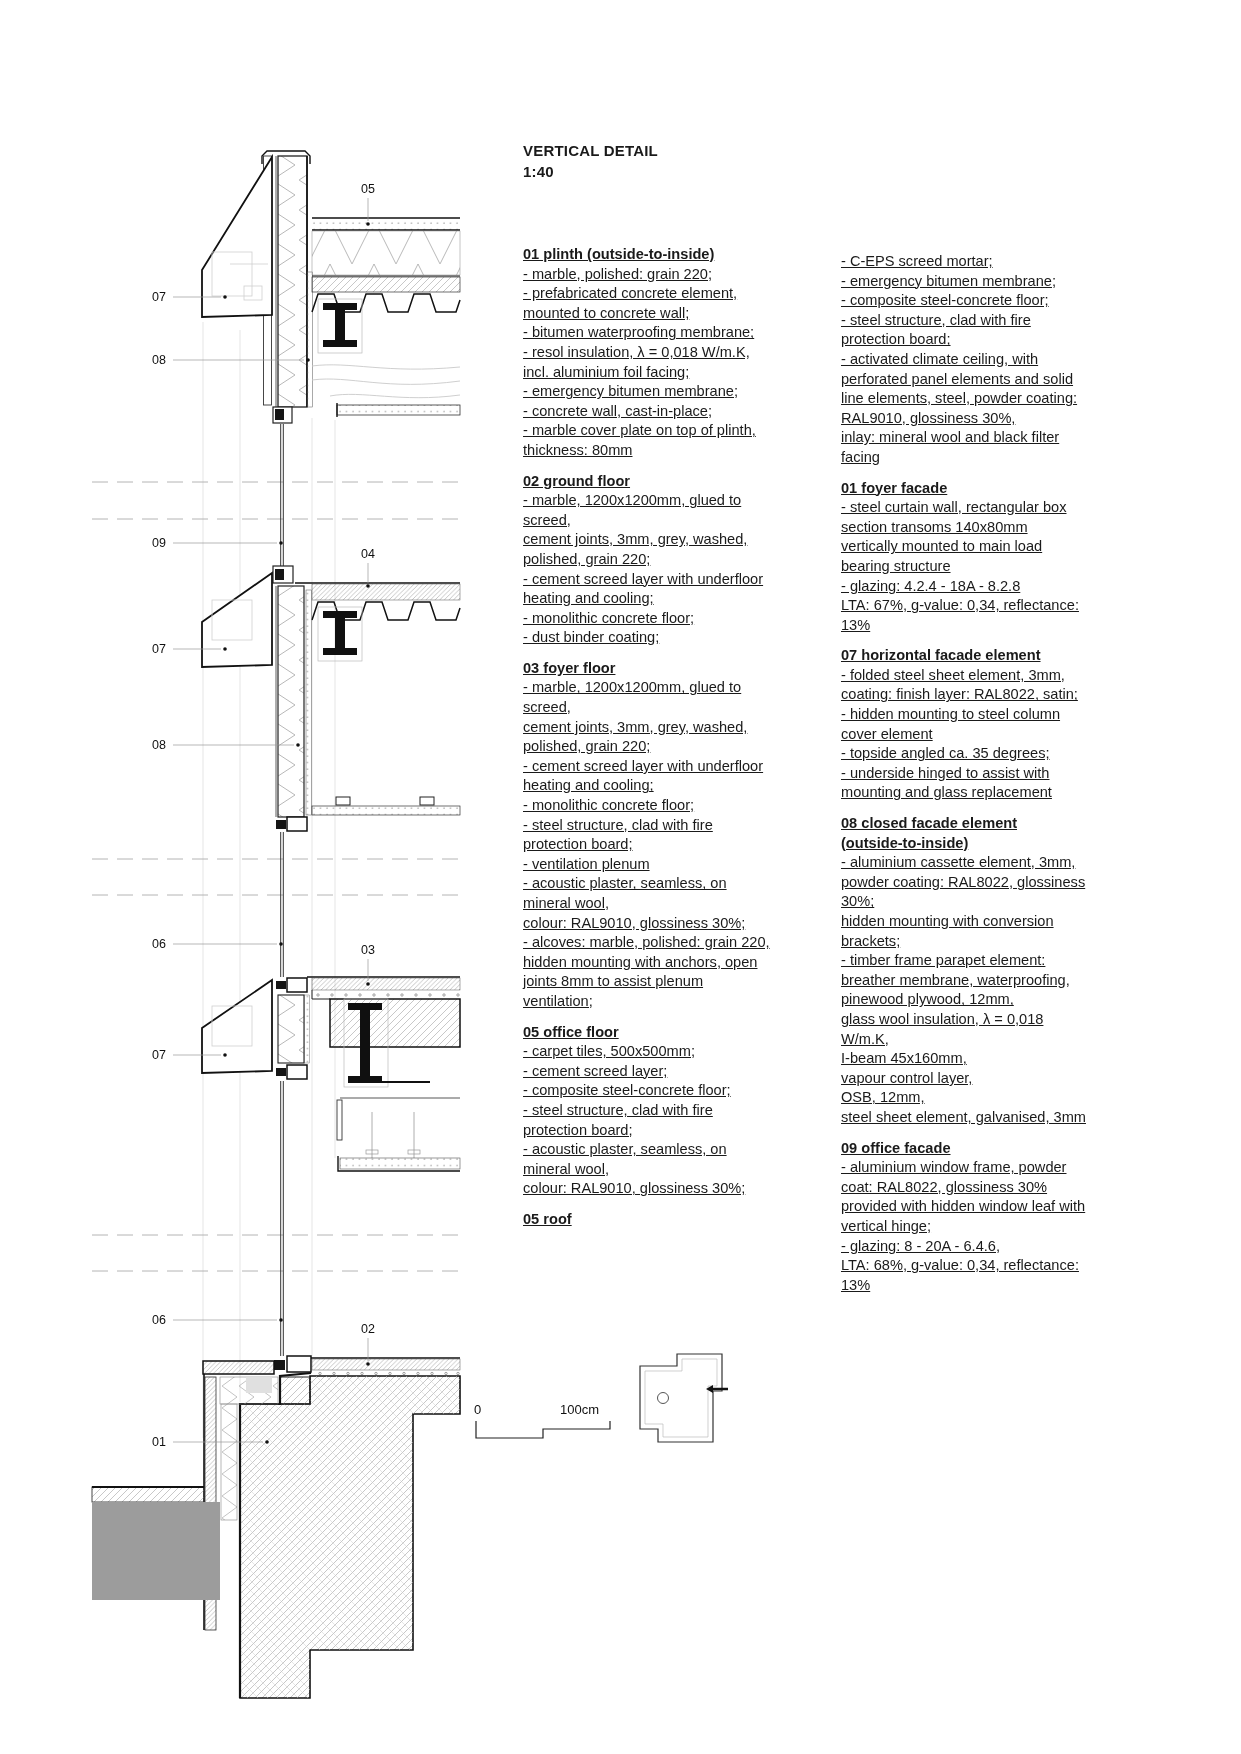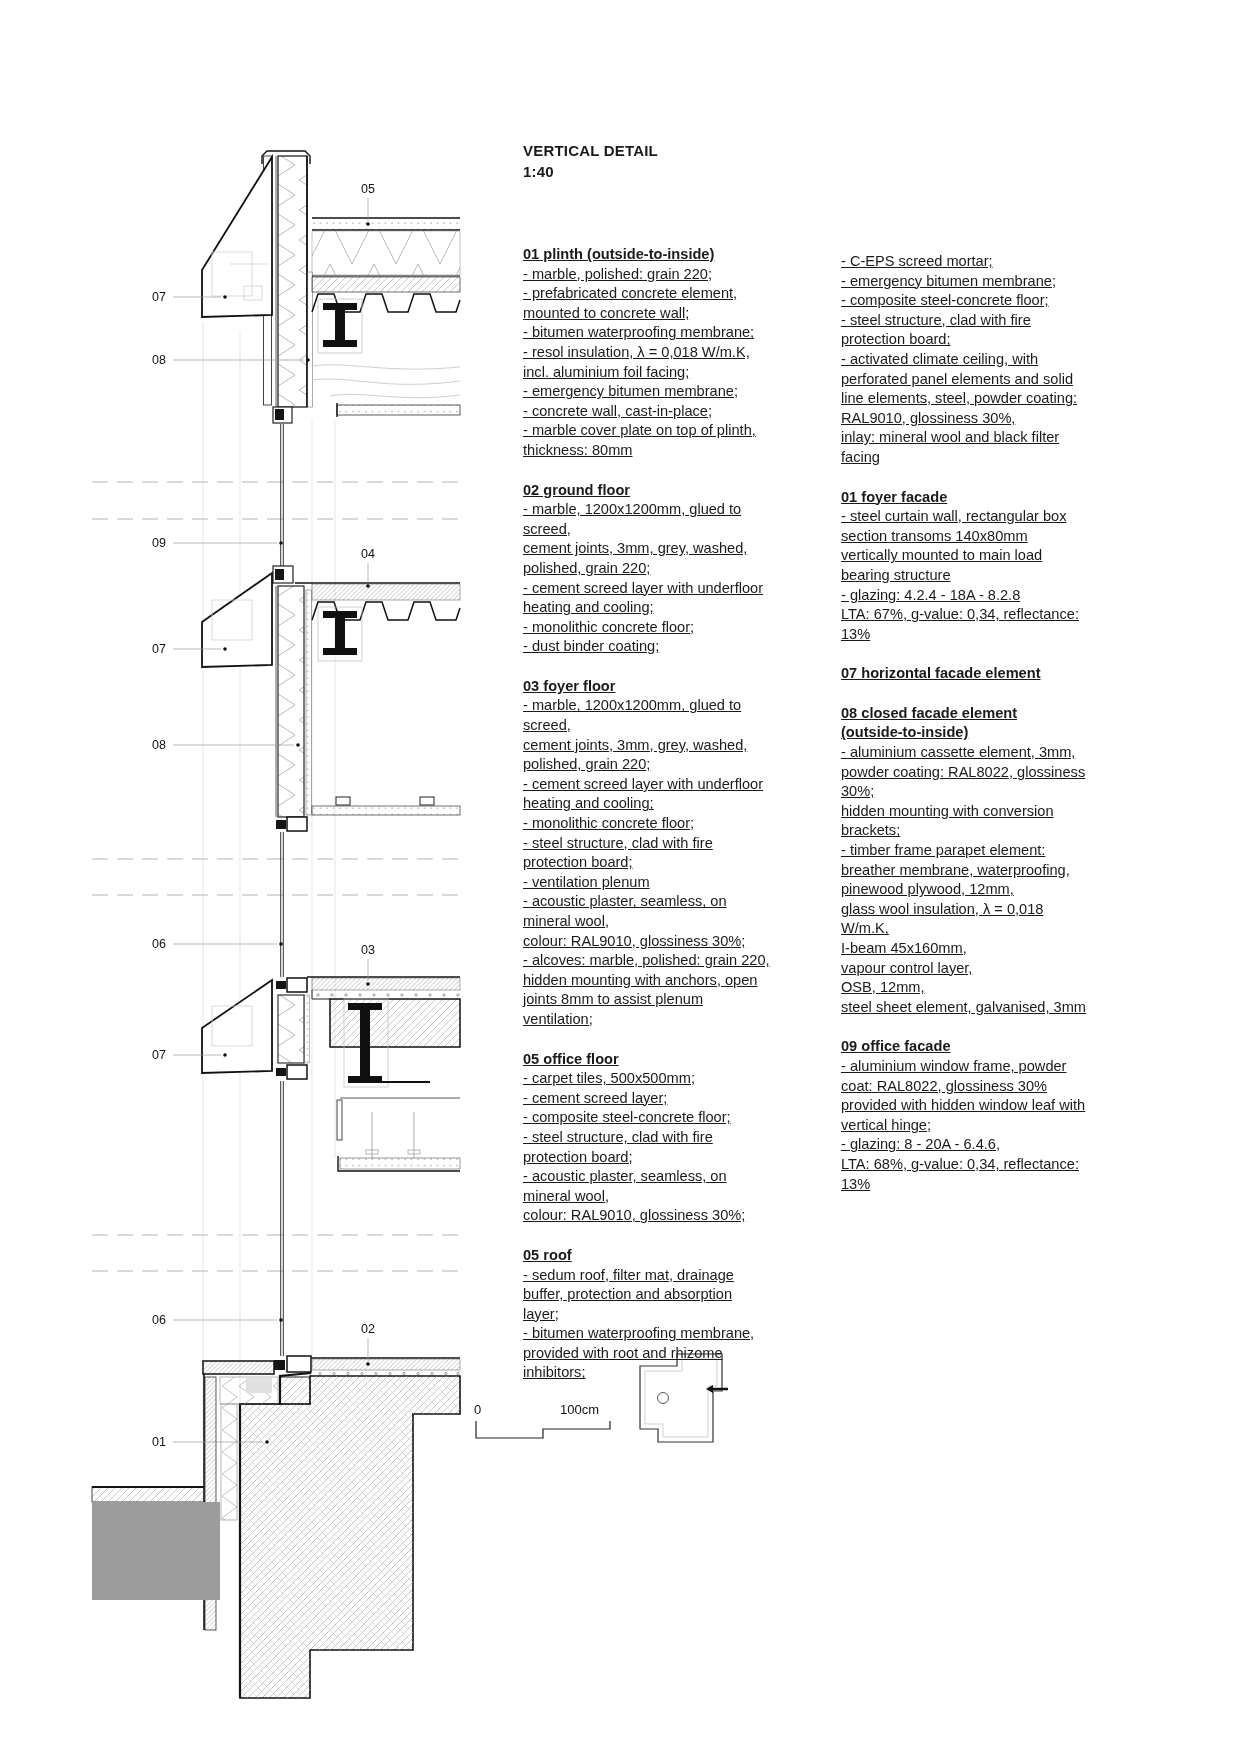--- a/index.html
+++ b/index.html
@@ -5,21 +5,21 @@
   html,body{margin:0;padding:0;background:#e8e8e8;}
   .page{position:relative;width:1241px;height:1754px;background:#ffffff;overflow:hidden;
         font-family:"Liberation Sans",sans-serif;color:#1a1a1a;margin:0 auto;}
   .drawing-svg{position:absolute;left:0;top:0;}
   .titleblock{position:absolute;left:523px;top:140px;}
   .titleblock .t1,.titleblock .t2{font-size:15px;font-weight:700;line-height:21px;letter-spacing:.2px;}
   .speccol{position:absolute;width:300px;}
   .col-left{left:523px;top:245px;}
   .col-right{left:841px;top:252px;}
   .block{margin:0;text-decoration:underline;}
-  .block + .block{margin-top:20px;}
+  .block + .block{margin-top:11px;}
   .block h3{margin:0;font-size:14.6px;font-weight:700;line-height:19.6px;white-space:pre-line;}
   .block .body{font-size:14.6px;font-weight:400;line-height:19.6px;white-space:pre;}
 </style>
 </head>
 <body>
 
 <div class="page">
 
   <svg class="drawing-svg" width="1241" height="1754" viewBox="0 0 1241 1754">
     <defs>
@@ -331,26 +331,20 @@
 - composite steel-concrete floor;
 - steel structure, clad with fire
 protection board;
 - acoustic plaster, seamless, on
 mineral wool,
 colour: RAL9010, glossiness 30%;</div>
       </section>
 
       <section class="block">
         <h3>05 roof</h3>
-        <div class="body">- sedum roof, filter mat, drainage
-buffer, protection and absorption
-layer;
-- bitumen waterproofing membrane,
-provided with root and rhizome
-inhibitors;</div>
       </section>
     </div>
 
   <div class="speccol col-right">
 
       <section class="block">
 
         <div class="body">- C-EPS screed mortar;
 - emergency bitumen membrane;
 - composite steel-concrete floor;
@@ -370,20 +364,27 @@
 section transoms 140x80mm
 vertically mounted to main load
 bearing structure
 - glazing: 4.2.4 - 18A - 8.2.8
 LTA: 67%, g-value: 0,34, reflectance:
 13%</div>
       </section>
 
       <section class="block">
         <h3>07 horizontal facade element</h3>
+        <div class="body">- folded steel sheet element, 3mm,
+coating: finish layer: RAL8022, satin;
+- hidden mounting to steel column
+cover element
+- topside angled ca. 35 degrees;
+- underside hinged to assist with
+mounting and glass replacement</div>
       </section>
 
       <section class="block">
         <h3>08 closed facade element
 (outside-to-inside)</h3>
         <div class="body">- aluminium cassette element, 3mm,
 powder coating: RAL8022, glossiness
 30%;
 hidden mounting with conversion
 brackets;

